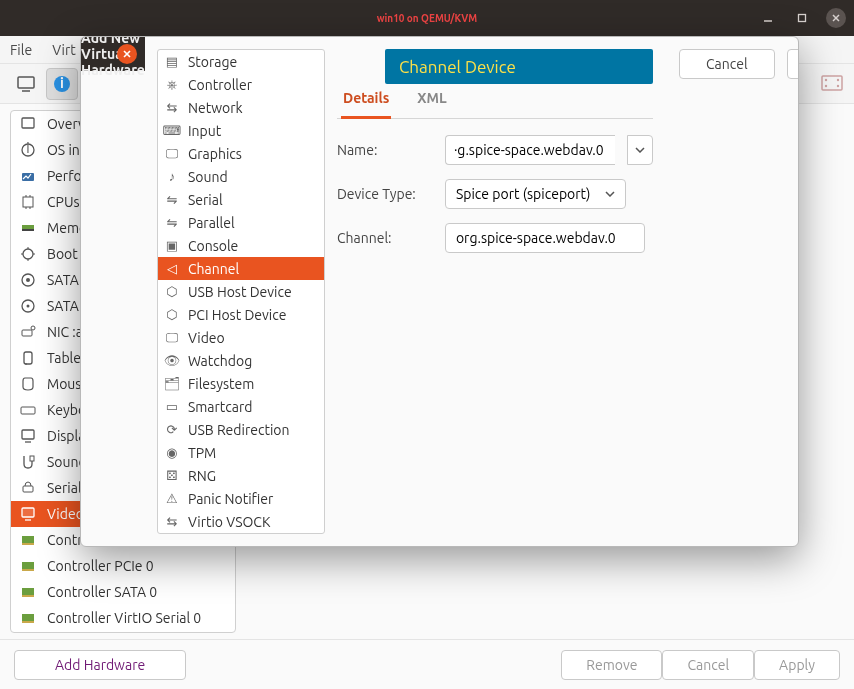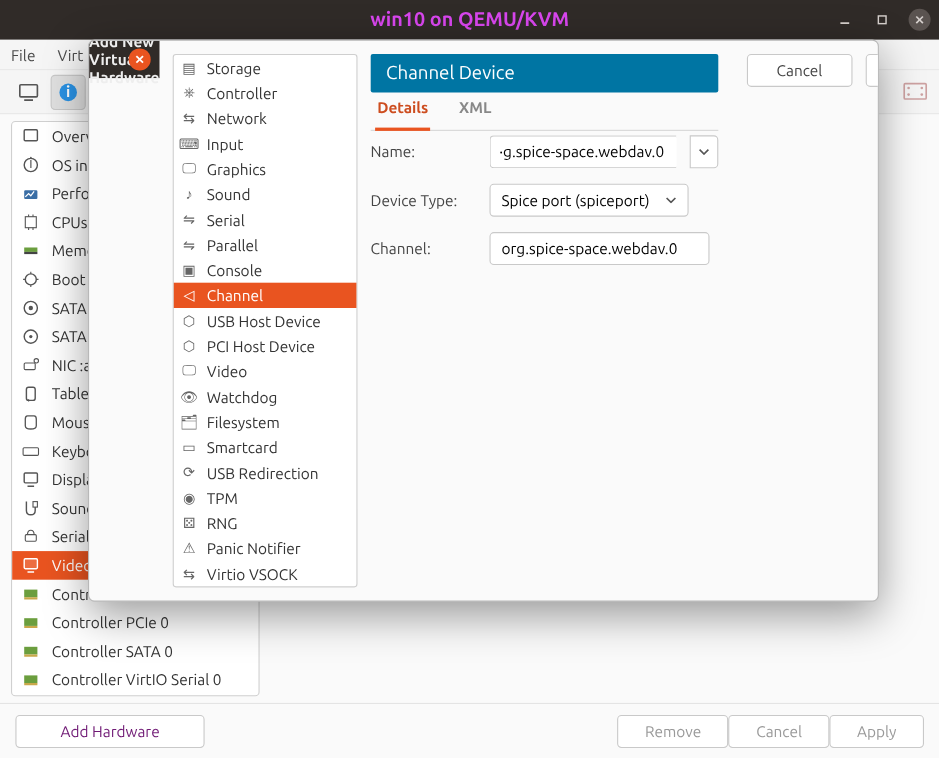--- a/index.html
+++ b/index.html
@@ -1,21 +1,21 @@
 <!DOCTYPE html>
 <html><head>
 <meta charset="utf-8">
 <style>
   * { box-sizing: border-box; margin: 0; padding: 0; font-family: "Ubuntu", "Segoe UI", sans-serif; font-size: 14px; }
   body { background: #fafafa; width: 854px; height: 689px; overflow: hidden; position: relative; }
 
   
   .main-window { position: absolute; inset: 0; background: #fafafa; display: flex; flex-direction: column; }
   .titlebar { height: 36px; background: #302b28; color: #ddd9d6; display: flex; align-items: center; justify-content: center; position: relative; }
-  .titlebar .title { color: #d946ef; font-weight: 600; font-size: 18px; }
+  .titlebar .title { color: #ef4444; font-weight: 600; font-size: 10px; }
   .titlebar .controls { position: absolute; right: 8px; top: 0; bottom: 0; display: flex; align-items: center; gap: 14px; color: #ccc; }
   .titlebar .ctl { width: 20px; height: 20px; border-radius: 10px; display: flex; align-items: center; justify-content: center; color:#d6d0cd; }
   .titlebar .ctl svg { width: 10px; height: 10px; }
   .titlebar .ctl.close { background: #5a5350; }
   .menubar { height: 28px; display: flex; align-items: center; padding: 0 10px; gap: 20px; background: #f5f5f5; border-bottom: 1px solid #e4e4e4; color: #4a4a4a; }
   .menubar span { font-size: 14px; }
   .toolbar { height: 40px; display: flex; align-items: center; padding: 0 10px; gap: 4px; background: #f5f5f5; border-bottom: 1px solid #e4e4e4; }
   .toolbar .tbtn { width: 32px; height: 32px; border-radius: 4px; display: flex; align-items: center; justify-content: center; }
   .toolbar .tbtn.active { background: #e0e0e0; border: 1px solid #c8c8c8; }
   .toolbar .video-icon { margin-left: auto; opacity: 0.6; }
@@ -40,25 +40,25 @@
   .modal .mod-title .close { position: absolute; right: 8px; top: 7px; width: 20px; height: 20px; border-radius: 10px; background: #e95420; display:flex; align-items:center; justify-content:center; }
   .modal .mod-title .close svg { width: 10px; height: 10px; color:#fff; }
   .modal-body { flex: 1; display: flex; padding: 12px; gap: 12px; }
   .modal-sidebar { width: 168px; border: 1px solid #cfcfcf; border-radius: 3px; background: #fff; }
   .modal-sidebar .m-item { height: 23px; display: flex; align-items: center; padding: 0 6px; gap: 8px; color: #333; font-size: 14px; cursor: pointer; }
   .modal-sidebar .m-item.selected { background: #e95420; color: #fff; }
   .modal-sidebar .m-item .mic { width: 16px; height: 16px; flex: 0 0 16px; display:flex; align-items:center; justify-content:center; font-size: 13px; color:#666; }
   .modal-sidebar .m-item.selected .mic { color: #fff; }
 
   .modal-main { flex: 1; display: flex; flex-direction: column; }
-  .modal-main .banner { background: #0075a3; color: #ffffff; padding: 8px 14px; font-size: 17px; border-radius: 2px; }
+  .modal-main .banner { background: #0075a3; color: #fde047; padding: 8px 14px; font-size: 17px; border-radius: 2px; margin-left: 48px; }
   .tabs { display: flex; gap: 24px; margin-top: 0; border-bottom: 1px solid #d6d6d6; padding: 0 4px;}
   .tabs .tab { padding: 6px 2px 10px 2px; font-weight: 700; color: #888; cursor: pointer; border-bottom: 3px solid transparent; margin-bottom:-1px;}
   .tabs .tab.active { color: #cd4d1f; border-bottom-color: #e95420; }
-  .form { margin-top: 4px; display: grid; grid-template-columns: 100px auto; row-gap: 14px; column-gap: 8px; align-items:center; }
+  .form { margin-top: 16px; display: grid; grid-template-columns: 100px auto; row-gap: 14px; column-gap: 8px; align-items:center; }
   .form label { color: #444; font-size: 14px; }
   .form .combo { display:flex;gap:12px; }
   .form .combo input { flex: 0 0 auto; width: 170px; height: 30px; border: 1px solid #c9c9c9; border-right:none; border-radius: 4px 0 0 4px; padding: 0 8px; font-size: 14px; }
   .form .combo .dd { width: 26px; height: 30px; border:1px solid #c9c9c9; border-radius: 0 4px 4px 0; display:flex; align-items:center; justify-content:center; background:#fff; }
   .form .select { height: 30px; border:1px solid #c9c9c9; border-radius:4px; padding: 0 10px; display:inline-flex; align-items:center; gap:14px; background:#fff; width:fit-content; }
   .form .txt { height: 30px; border:1px solid #c9c9c9; border-radius:4px; padding: 0 10px; display:inline-flex; align-items:center; background:#fff; width:200px; }
 
   .modal-footer { display: flex; justify-content: flex-end; gap: 12px; padding: 12px 14px; }
   .modal-footer button { height: 30px; padding: 0 26px; border: 1px solid #c9c9c9; background: #fff; border-radius: 4px; color: #444; cursor: pointer; }
   svg { display:block; }

